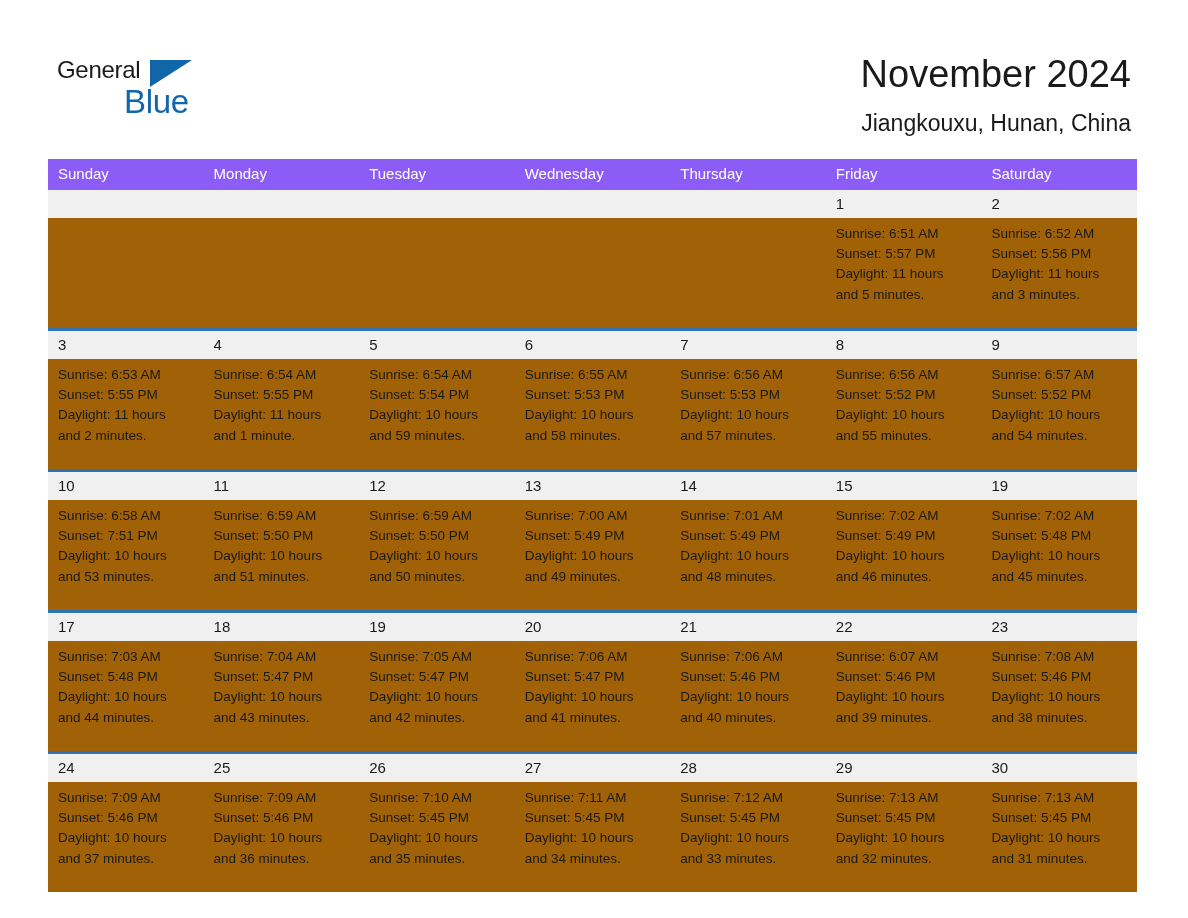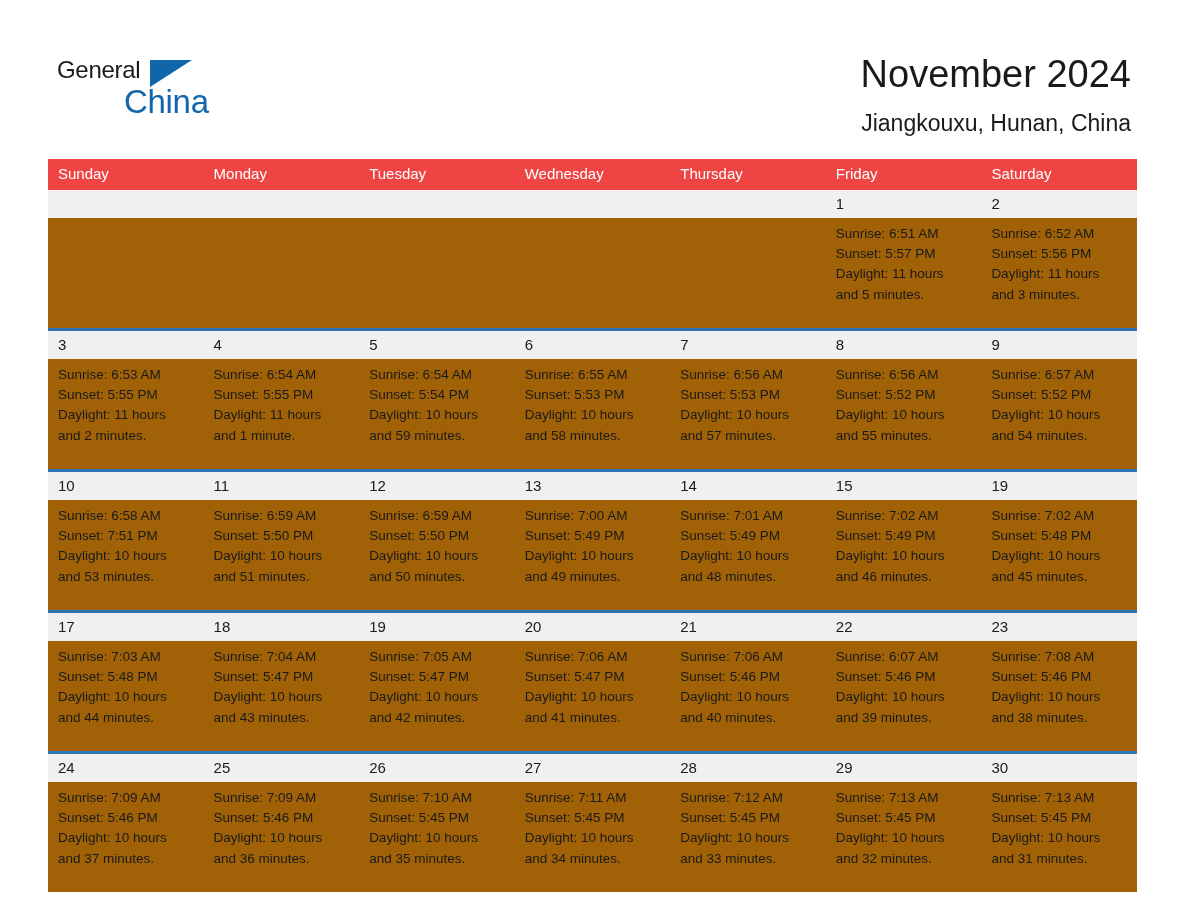--- a/index.html
+++ b/index.html
@@ -91,21 +91,21 @@
   
   .calendar {
     position: absolute;
     left: 48px;
     top: 159px;
     width: 1089px;
     border-collapse: collapse;
     table-layout: fixed;
   }
   .calendar th {
-    background: #ef4444;
+    background: #8b5cf6;
     color: #ffffff;
     font-weight: normal;
     font-size: 15px;
     line-height: 18px;
     text-align: left;
     padding: 6px 0 7px 10px;
     border: none;
     height: 18px;
   }
   .calendar td {
@@ -149,21 +149,21 @@
 </head>
 <body>
 
 <div class="page">
 
   <div class="masthead">
 
     <div class="logo">
       <span class="logo-line1">General</span>
       <span class="logo-tri"></span>
-      <span class="logo-line2">China</span>
+      <span class="logo-line2">Blue</span>
     </div>
 
     <div class="title-block">
       <h1 class="cal-title">November 2024</h1>
       <div class="cal-subtitle">Jiangkouxu, Hunan, China</div>
     </div>
 
   </div>
 
   <table class="calendar">

